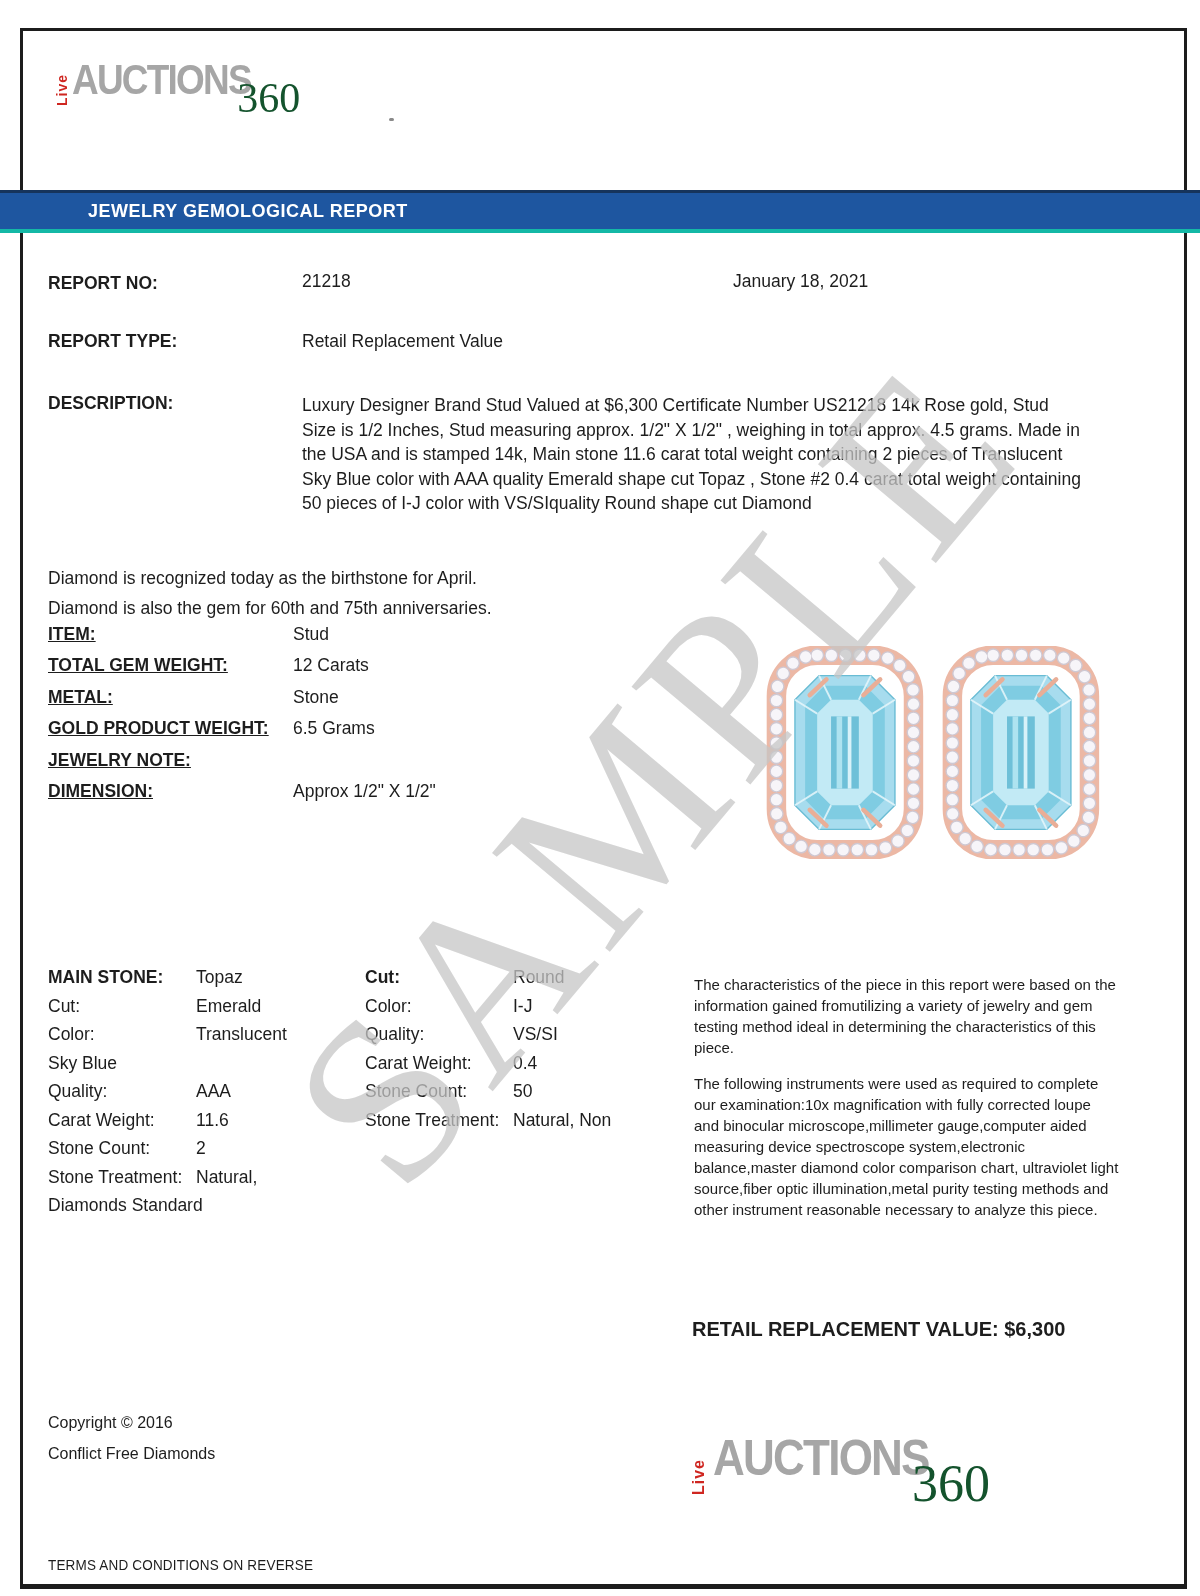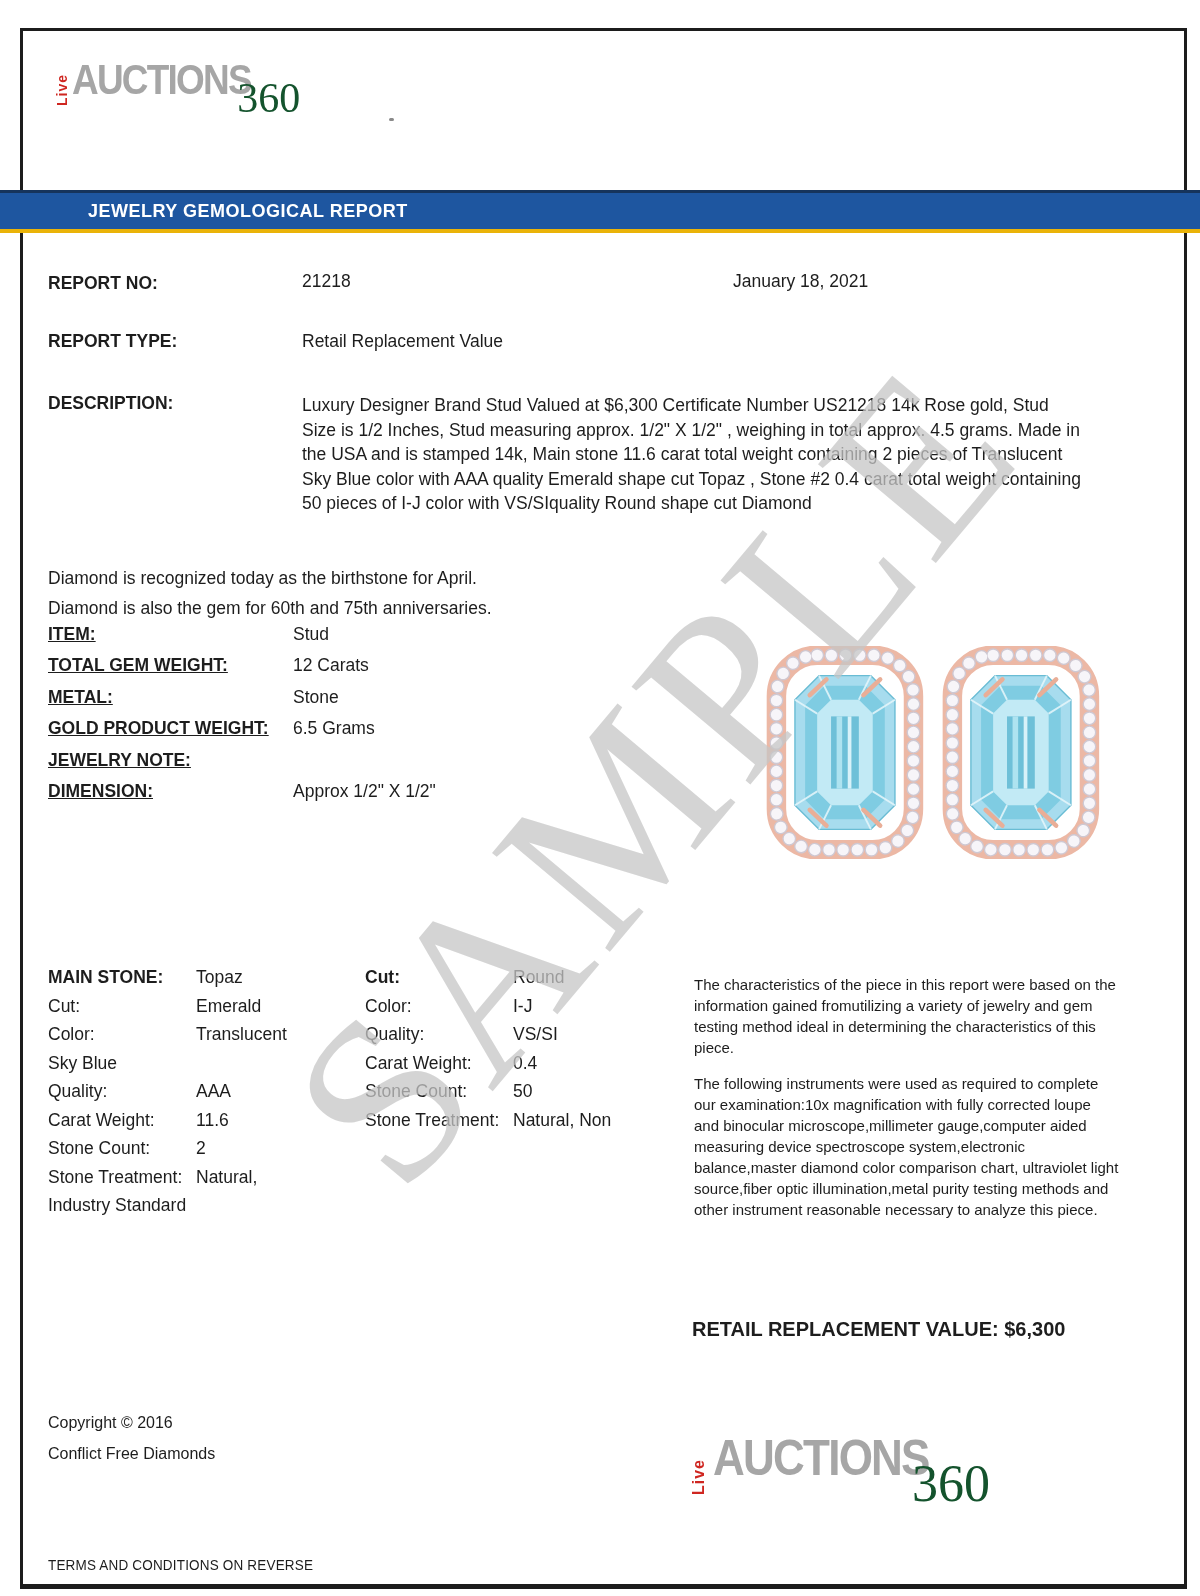--- a/index.html
+++ b/index.html
@@ -24,21 +24,21 @@
   .logo-bottom .live{left:-14px;top:40px;font-size:16px;}
   .logo-bottom .auctions{font-size:50px;margin-left:18px;}
   .logo-bottom .n360{font-size:52px;margin-left:-46px;top:26px;}
 
   .title{position:absolute;left:0;top:60px;width:1200px;margin:0;text-align:center;
         font-family:"Liberation Serif",serif;font-weight:normal;font-size:45px;
         color:var(--title_blue);letter-spacing:1px;}
   .title-dot{position:absolute;left:389px;top:118px;width:5px;height:3px;background:#8a8a8a;border-radius:2px;}
 
   .banner{position:absolute;left:0;top:190px;width:1200px;height:36px;background:var(--banner_blue);
-        border-top:3px solid #16345c;border-bottom:4px solid #eab308;color:#ffffff;
+        border-top:3px solid #16345c;border-bottom:4px solid #14b8a6;color:#ffffff;
         font-weight:bold;font-size:18px;letter-spacing:.5px;line-height:36px;padding-left:0;}
   .banner span{margin-left:88px;}
 
   .lbl{font-weight:bold;}
   .f17{font-size:17.5px;}
   .desc{line-height:24.6px;}
 
   .intro{line-height:30px;font-size:17.5px;}
 
   .rows .row{display:flex;}
@@ -149,21 +149,21 @@
         </div>
       <div class="row">
           <span class="sl">Stone Count:</span>
           <span class="sv">2</span>
         </div>
       <div class="row">
           <span class="sl">Stone Treatment:</span>
           <span class="sv">Natural,</span>
         </div>
       <div class="row">
-          <span class="sl">Industry Standard</span>
+          <span class="sl">Diamonds Standard</span>
           <span class="sv"></span>
         </div>
     </div>
 
     <div class="abs rows stone-rows" style="left:365px;top:963px;width:310px;">
       <div class="row">
           <span class="sl">Cut:</span>
           <span class="sv">Round</span>
         </div>
       <div class="row">

